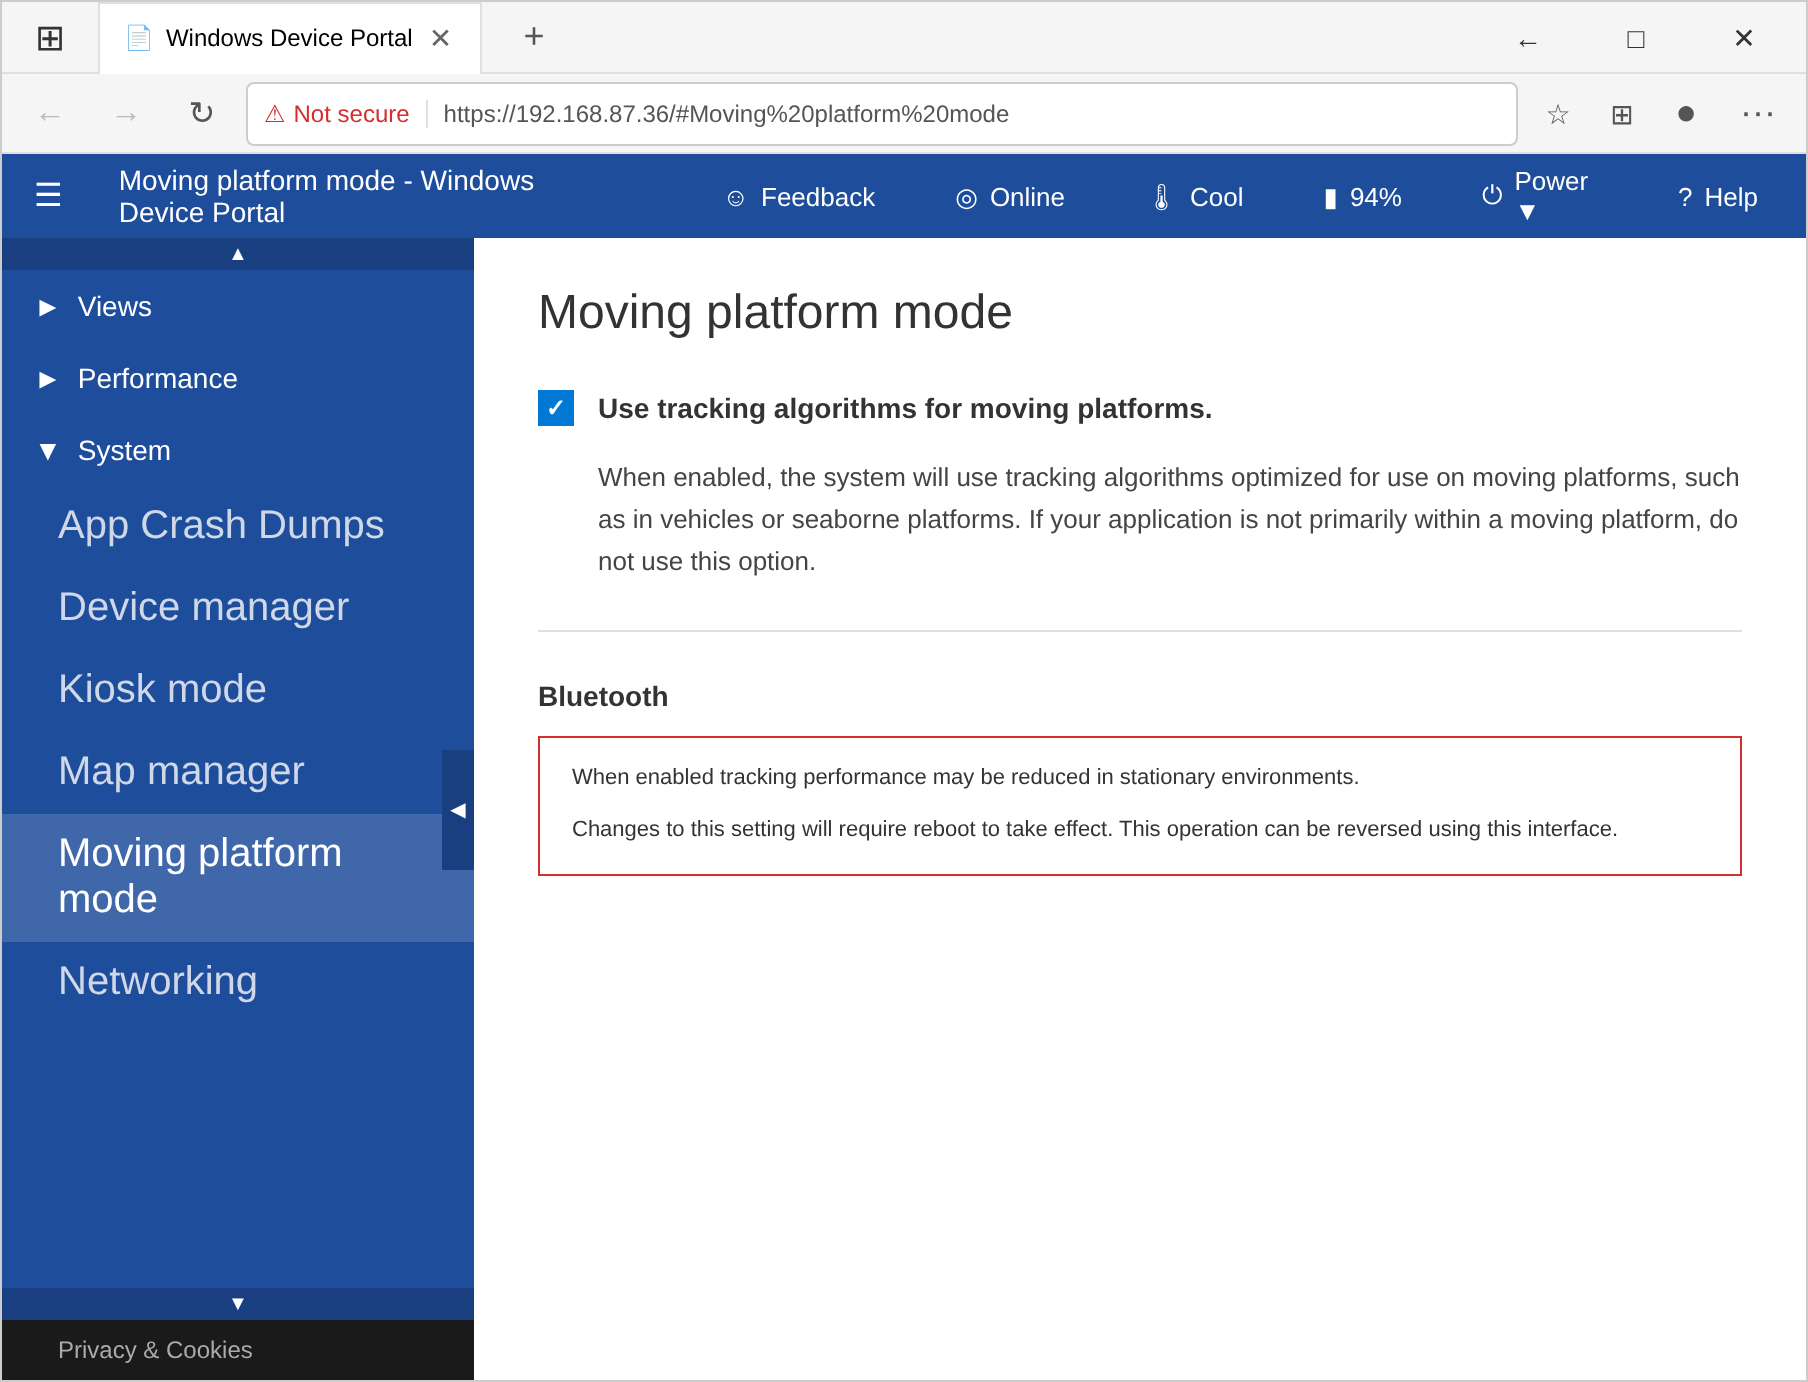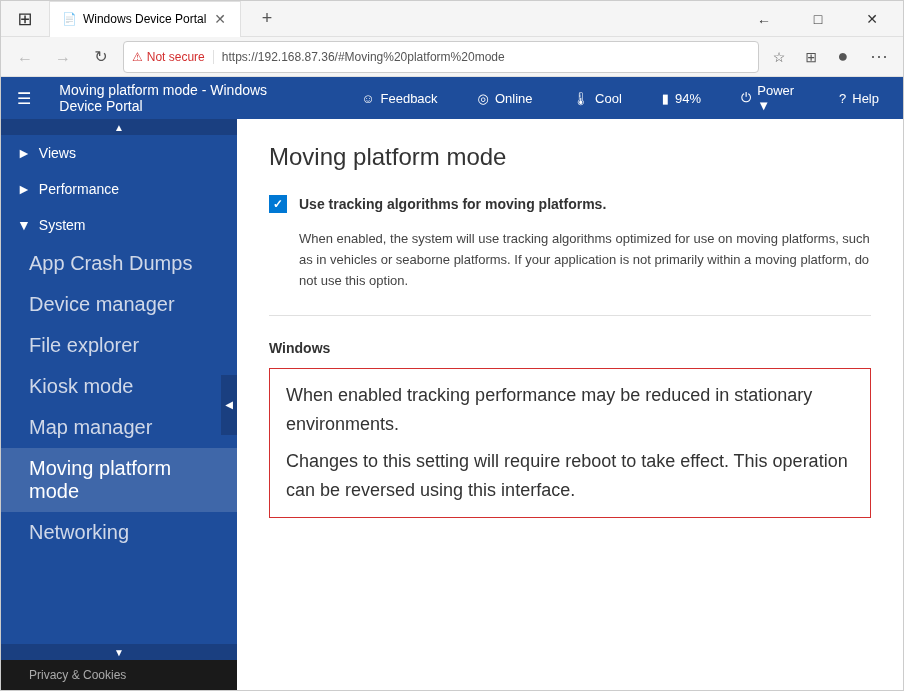--- a/index.html
+++ b/index.html
@@ -67,21 +67,21 @@
     .checkbox-box.checked { background: #0078d4; }
     .checkbox-box.checked::after { content: '✓'; color: white; font-size: 12px; font-weight: bold; }
     .checkbox-label { font-size: 14px; font-weight: bold; color: #333; }
 
     .description-text { font-size: 13px; color: #444; line-height: 1.6; margin-left: 30px; margin-bottom: 24px; max-width: 700px; }
 
     .section-divider { border: none; border-top: 1px solid #e0e0e0; margin: 24px 0; }
 
     .warnings-title { font-size: 14px; font-weight: bold; color: #333; margin-bottom: 12px; }
     .warning-box { border: 1px solid #d32f2f; padding: 12px 16px; max-width: 700px; }
-    .warning-text { font-size: 18px; color: #333; line-height: 1.6; margin-bottom: 8px; }
+    .warning-text { font-size: 11px; color: #333; line-height: 1.6; margin-bottom: 8px; }
     .warning-text:last-child { margin-bottom: 0; }
   </style>
 </head>
 <body>
 
 <div class="browser-window">
 
   <div class="title-bar">
     <div class="window-controls">
       <button class="win-btn" style="font-size:18px; width:32px;">
@@ -173,23 +173,20 @@
               <span>System</span>
             </div>
 
             <div class="nav-item">
               <span>App Crash Dumps</span>
             </div>
             <div class="nav-item">
               <span>Device manager</span>
             </div>
             <div class="nav-item">
-              <span>File explorer</span>
-            </div>
-            <div class="nav-item">
               <span>Kiosk mode</span>
             </div>
             <div class="nav-item">
               <span>Map manager</span>
             </div>
             <div class="nav-item active">
               <span>Moving platform mode</span>
             </div>
             <div class="nav-item">
               <span>Networking</span>
@@ -212,21 +209,21 @@
 
         <div class="checkbox-row">
           <div class="checkbox-box checked"></div>
           <span class="checkbox-label">Use tracking algorithms for moving platforms.</span>
         </div>
 
         <p class="description-text">When enabled, the system will use tracking algorithms optimized for use on moving platforms, such as in vehicles or seaborne platforms. If your application is not primarily within a moving platform, do not use this option.</p>
 
         <hr class="section-divider">
 
-        <p class="warnings-title">Windows</p>
+        <p class="warnings-title">Bluetooth</p>
         <div class="warning-box">
           <p class="warning-text">When enabled tracking performance may be reduced in stationary environments.</p>
           <p class="warning-text">Changes to this setting will require reboot to take effect. This operation can be reversed using this interface.</p>
         </div>
 
       </div>
     </div>
   </div>
 </div>
 

